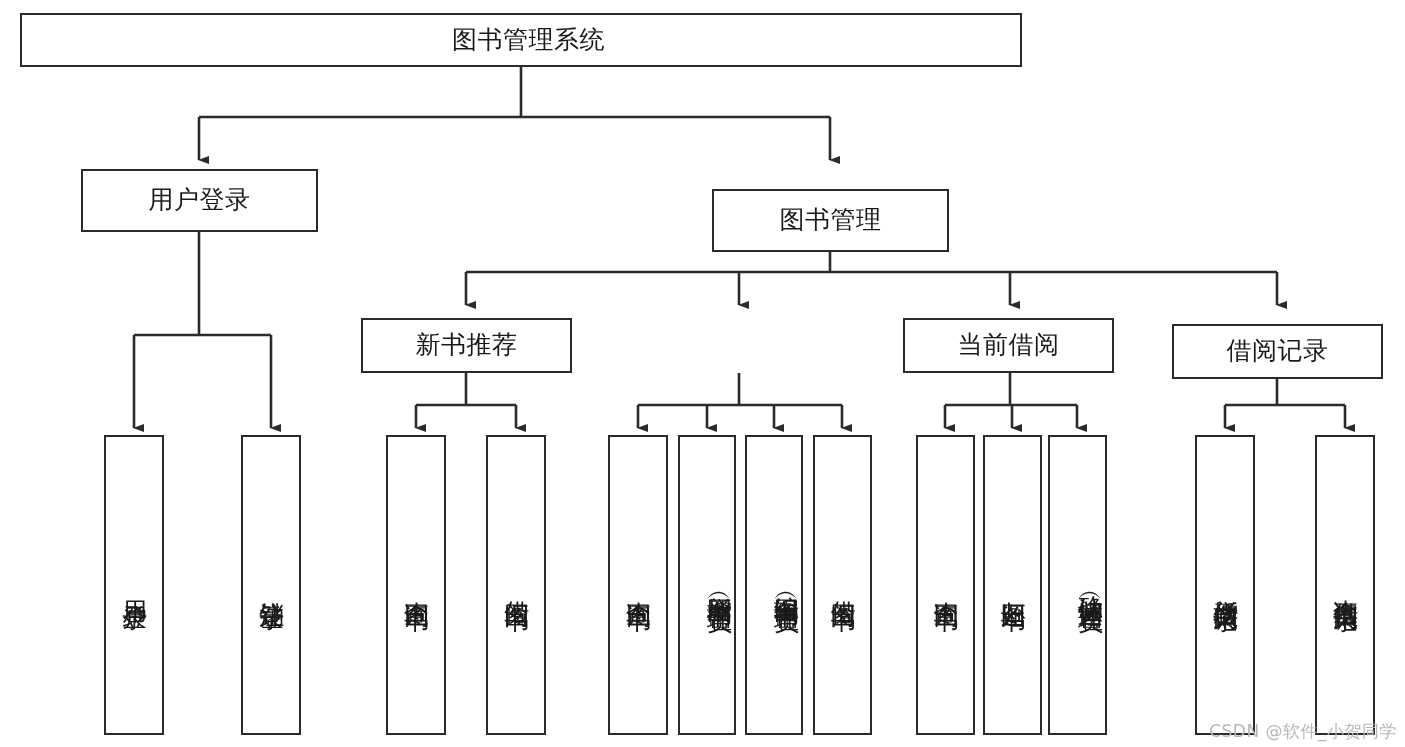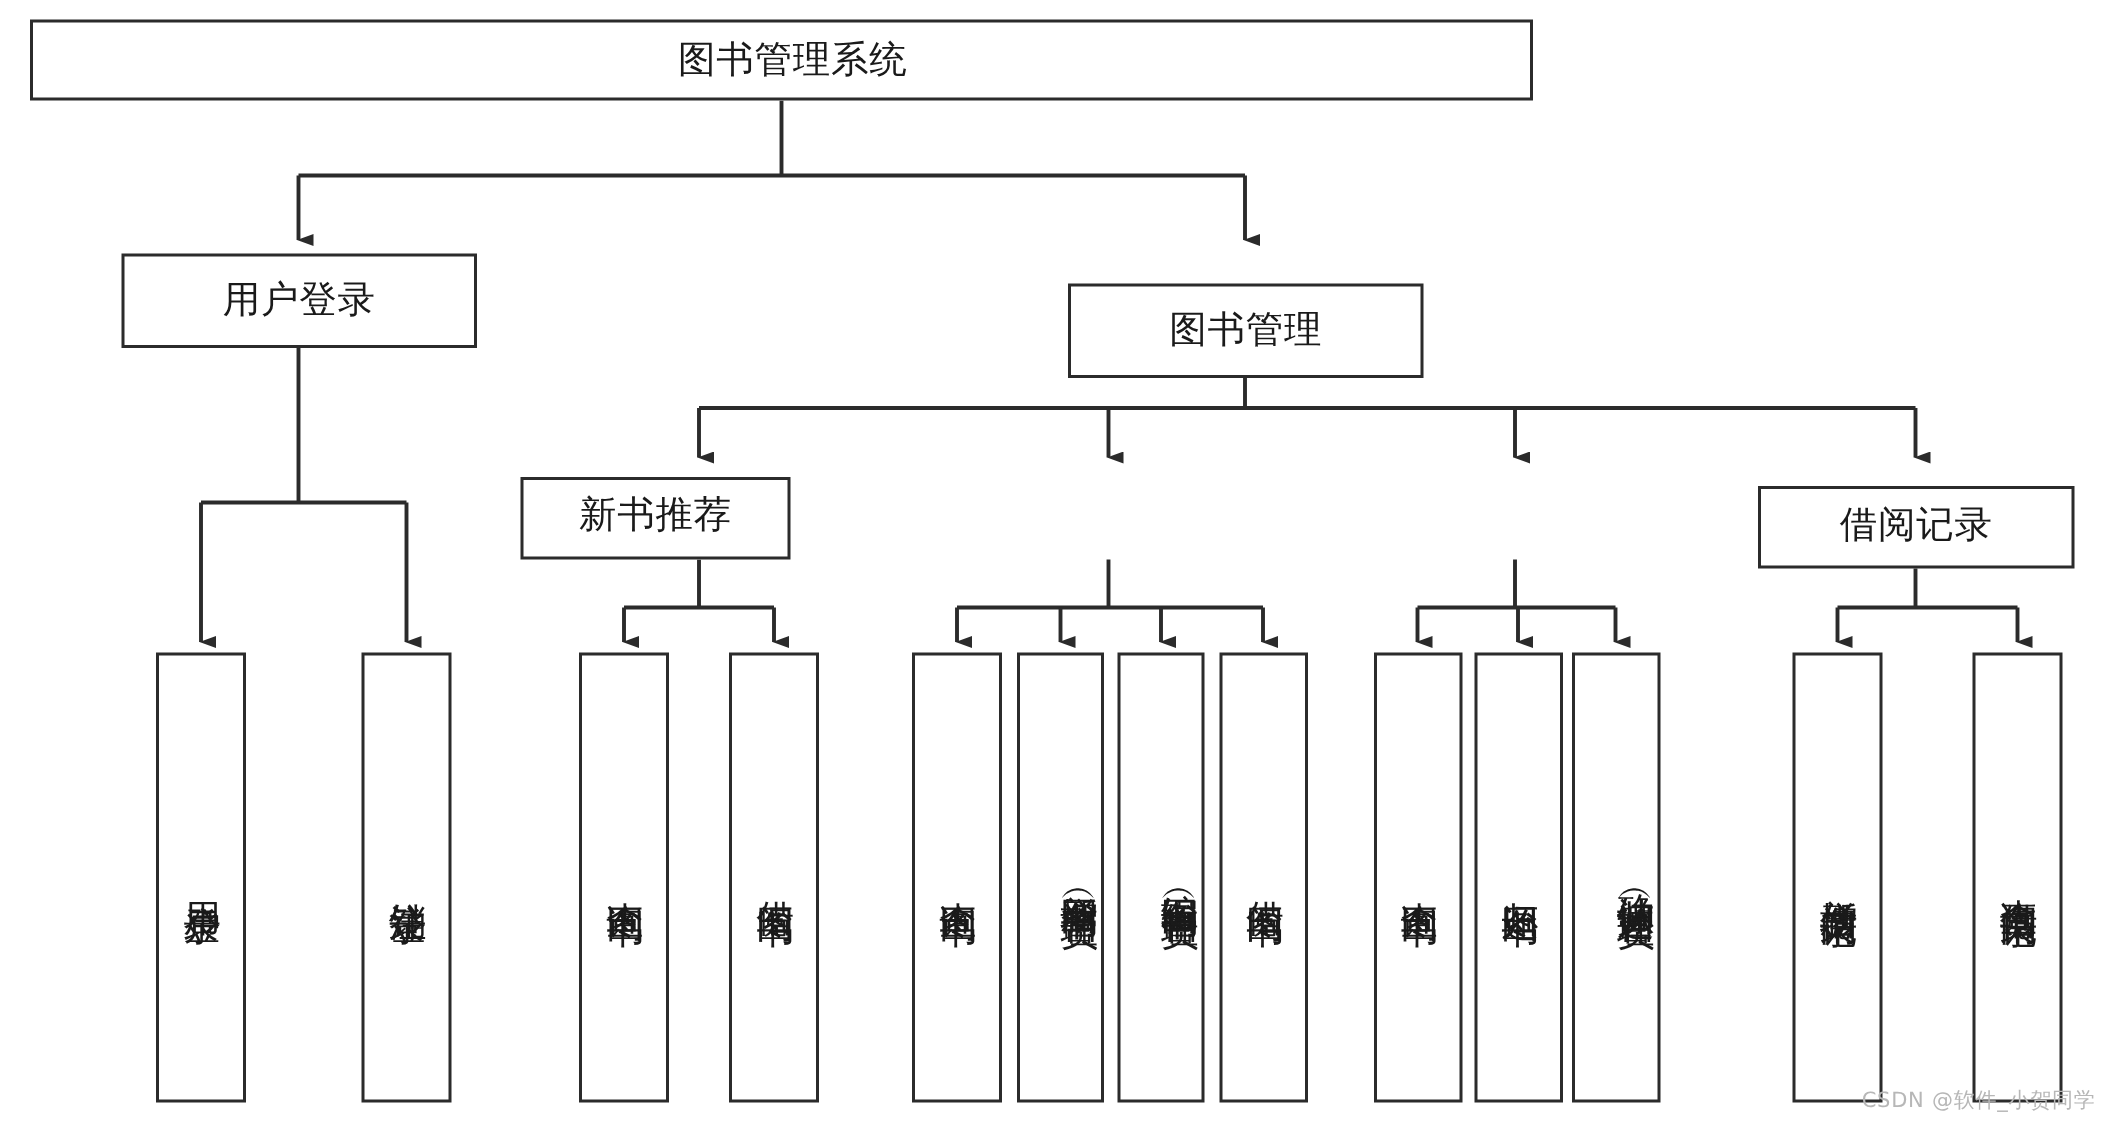--- a/index.html
+++ b/index.html
@@ -51,21 +51,21 @@
     padding: 4px 0;
     text-align: center;
   }
   .node-v.top-aligned {
     align-items: flex-start;
   }
   #watermark {
     position: absolute;
     right: 8px;
     bottom: 4px;
-    font-size: 14px;
+    font-size: 17px;
     color: #b7b7b7;
     white-space: nowrap;
     letter-spacing: 0.5px;
   }
 </style>
 </head>
 <body>
 
 <div id="diagram-root">
 
@@ -123,22 +123,25 @@
     <span>图书管理系统</span>
   </div>
 
   <div class="node node-h" style="left:81px; top:169px; width:237px; height:63px;">
     <span>用户登录</span>
   </div>
   <div class="node node-h" style="left:712px; top:169px; width:237px; height:63px;margin-top:20px;">
     <span>图书管理</span>
   </div>
 
-  <div class="node node-h" style="left:347px; top:318px; width:180px; height:55px;font-family:Liberation Mono, monospace;">
+  <div class="node node-h" style="left:361px; top:318px; width:211px; height:55px;">
     <span>新书推荐</span>
+  </div>
+  <div class="node node-h" style="left:903px; top:318px; width:211px; height:55px;">
+    <span>当前借阅</span>
   </div>
   <div class="node node-h" style="left:1172px; top:324px; width:211px; height:55px;font-family:Liberation Serif, serif;">
     <span>借阅记录</span>
   </div>
 
   <div class="node node-v" style="left:104px; top:435px; width:60px; height:300px;">
     <span>用户登录</span>
   </div>
   <div class="node node-v" style="left:241px; top:435px; width:60px; height:300px;">
     <span>注销登录</span>

